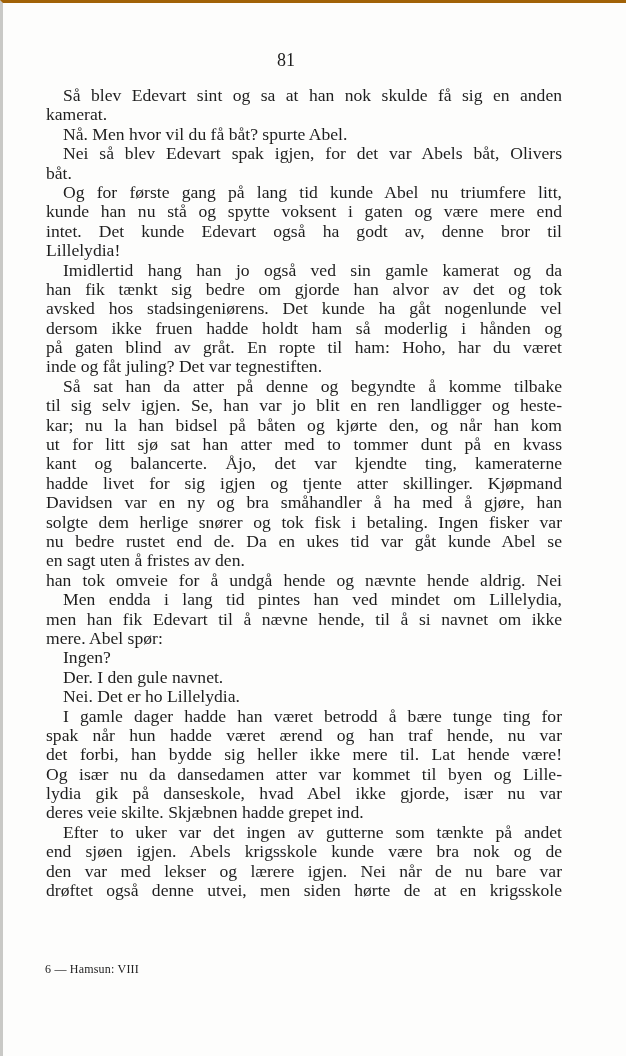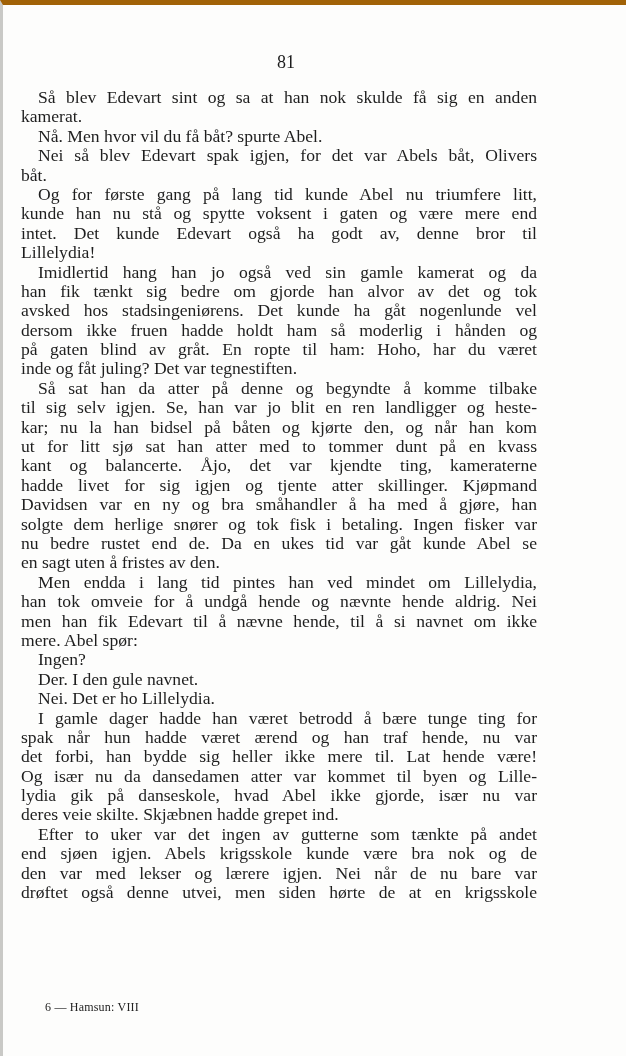--- a/index.html
+++ b/index.html
@@ -14,35 +14,35 @@
       overflow: hidden;
     }
     .page {
       position: absolute;
       left: 0; top: 0;
       width: 626px;
       height: 1056px;
       background: #fdfdfc;
       border-left: 3px solid #c9c9c6;
       box-sizing: border-box;
-      border-top: 5px solid #a16207;
+      border-top: 3px solid #a16207;
     }
     .page-number {
       position: absolute;
       top: 47px;
       left: 0;
       width: 566px;
       text-align: center;
       font-family: "Liberation Serif", "DejaVu Serif", serif;
       font-size: 18px;
       color: #1d1d1d;
     }
     .text-block {
       position: absolute;
-      left: 18px;
+      left: 43px;
       top: 83px;
       width: 516px;
       font-family: "Liberation Serif", "DejaVu Serif", serif;
       font-size: 17.6px;
       line-height: 19.4px;
       color: #1e1e1e;
     }
     .line {
       display: block;
       white-space: nowrap;
@@ -58,21 +58,20 @@
       padding-left: 17px;
     }
     .footer {
       position: absolute;
       left: 42px;
       top: 959px;
       font-family: "Liberation Serif", "DejaVu Serif", serif;
       font-size: 12px;
       color: #222;
       letter-spacing: 0.2px;
-      margin-top: 36px;
     }
   </style>
 </head>
 <body>
 
 <div class="page">
   <div class="page-number">81</div>
   <div class="text-block" id="text-block">
       <span class="line indent justify">Så blev Edevart sint og sa at han nok skulde få sig en anden</span>
       <span class="line">kamerat.</span>
@@ -92,22 +91,22 @@
       <span class="line indent justify">Så sat han da atter på denne og begyndte å komme tilbake</span>
       <span class="line justify">til sig selv igjen. Se, han var jo blit en ren landligger og heste-</span>
       <span class="line justify">kar; nu la han bidsel på båten og kjørte den, og når han kom</span>
       <span class="line justify">ut for litt sjø sat han atter med to tommer dunt på en kvass</span>
       <span class="line justify">kant og balancerte. Åjo, det var kjendte ting, kameraterne</span>
       <span class="line justify">hadde livet for sig igjen og tjente atter skillinger. Kjøpmand</span>
       <span class="line justify">Davidsen var en ny og bra småhandler å ha med å gjøre, han</span>
       <span class="line justify">solgte dem herlige snører og tok fisk i betaling. Ingen fisker var</span>
       <span class="line justify">nu bedre rustet end de. Da en ukes tid var gåt kunde Abel se</span>
       <span class="line">en sagt uten å fristes av den.</span>
+      <span class="line justify">han tok omveie for å undgå hende og nævnte hende aldrig. Nei</span>
       <span class="line indent justify">Men endda i lang tid pintes han ved mindet om Lillelydia,</span>
-      <span class="line justify">han tok omveie for å undgå hende og nævnte hende aldrig. Nei</span>
       <span class="line justify">men han fik Edevart til å nævne hende, til å si navnet om ikke</span>
       <span class="line">mere. Abel spør:</span>
       <span class="line indent">Ingen?</span>
       <span class="line indent">Der. I den gule navnet.</span>
       <span class="line indent">Nei. Det er ho Lillelydia.</span>
       <span class="line indent justify">I gamle dager hadde han været betrodd å bære tunge ting for</span>
       <span class="line justify">spak når hun hadde været ærend og han traf hende, nu var</span>
       <span class="line justify">det forbi, han bydde sig heller ikke mere til. Lat hende være!</span>
       <span class="line justify">Og især nu da dansedamen atter var kommet til byen og Lille-</span>
       <span class="line justify">lydia gik på danseskole, hvad Abel ikke gjorde, især nu var</span>

